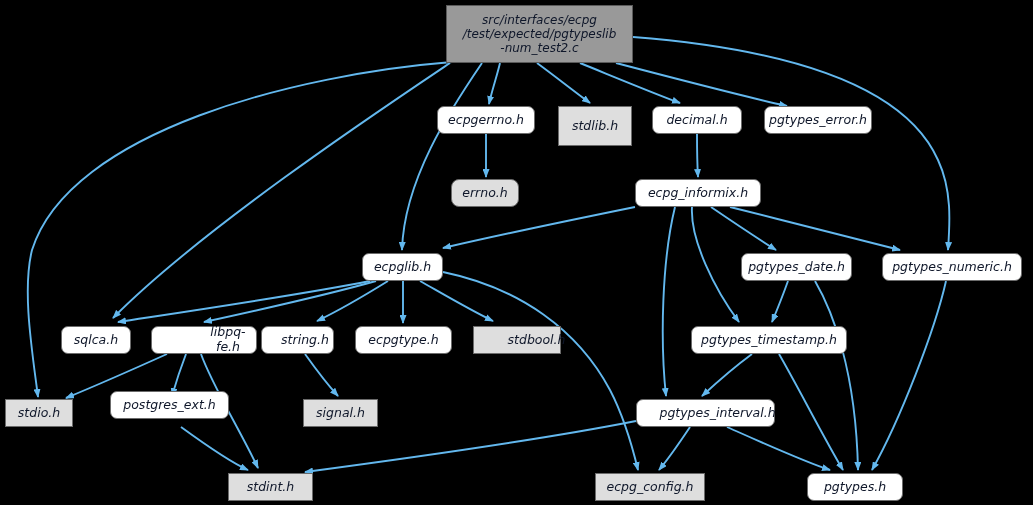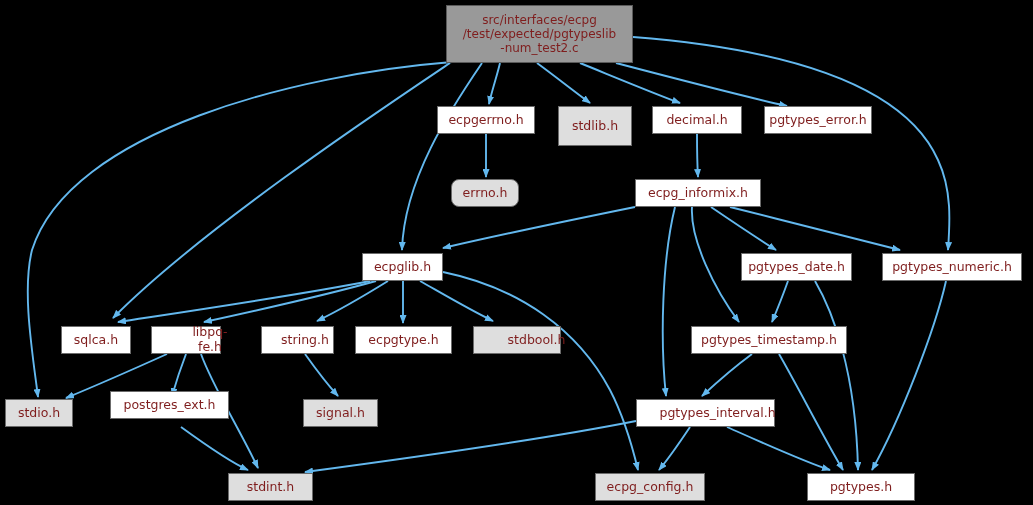--- a/index.html
+++ b/index.html
@@ -10,27 +10,28 @@
     font-family:"DejaVu Sans","Liberation Sans",sans-serif;
     overflow:hidden;
   }
   #edges{position:absolute;left:0;top:0;width:1033px;height:505px;}
   .node{
     position:absolute;
     box-sizing:border-box;
     border:1px solid #6b6b6b;
     display:flex;align-items:center;justify-content:center;
     text-align:center;
-    color:#7f1d1d;
+    color:#0f172a;
     font-size:12.5px;
     line-height:1.18;
     white-space:pre-line;
     letter-spacing:0px;
+    font-style:italic;
   }
-  .node.fill-white{background:#ffffff;}
+  .node.fill-white{background:#ffffff;border-radius:7px;}
   .node.fill-gray{background:#dedede;}
   .node.fill-root{background:#999999;border:1px solid #5a5a5a;}
   .node.root{font-size:12px;padding:2px 4px;}
 </style>
 </head>
 <body>
 
 <div id="graph">
   <svg id="edges" viewBox="0 0 1033 505" xmlns="http://www.w3.org/2000/svg">
     <defs>
@@ -82,26 +83,26 @@
       <div class="node fill-white" style="left: 437px; top: 106px; width: 98px; height: 28px;">ecpgerrno.h</div>
       <div class="node fill-gray" style="left: 558px; top: 106px; width: 74px; height: 40px;">stdlib.h</div>
       <div class="node fill-white" style="left: 652px; top: 106px; width: 90px; height: 28px;">decimal.h</div>
       <div class="node fill-white" style="left: 764px; top: 106px; width: 108px; height: 28px;">pgtypes_error.h</div>
       <div class="node fill-gray" style="left: 451px; top: 179px; width: 68px; height: 28px; border-radius: 8px;">errno.h</div>
       <div class="node fill-white" style="left: 635px; top: 179px; width: 126px; height: 28px;">ecpg_informix.h</div>
       <div class="node fill-white" style="left: 362px; top: 253px; width: 81px; height: 28px;">ecpglib.h</div>
       <div class="node fill-white" style="left: 741px; top: 253px; width: 111px; height: 28px;">pgtypes_date.h</div>
       <div class="node fill-white" style="left: 882px; top: 253px; width: 140px; height: 28px;">pgtypes_numeric.h</div>
       <div class="node fill-white" style="left: 61px; top: 326px; width: 70px; height: 28px;">sqlca.h</div>
-      <div class="node fill-white" style="left: 151px; top: 326px; width: 70px; height: 28px; padding-left: 48px;">libpq-fe.h</div>
+      <div class="node fill-white" style="left: 151px; top: 326px; width: 106px; height: 28px; padding-left: 48px;">libpq-fe.h</div>
       <div class="node fill-white" style="left: 261px; top: 326px; width: 73px; height: 28px; padding-left: 15px;">string.h</div>
       <div class="node fill-white" style="left: 355px; top: 326px; width: 97px; height: 28px;">ecpgtype.h</div>
       <div class="node fill-gray" style="left: 473px; top: 326px; width: 88px; height: 28px; padding-left: 39px;">stdbool.h</div>
       <div class="node fill-white" style="left: 691px; top: 326px; width: 156px; height: 28px;">pgtypes_timestamp.h</div>
       <div class="node fill-gray" style="left: 5px; top: 399px; width: 68px; height: 28px;">stdio.h</div>
       <div class="node fill-white" style="left: 110px; top: 391px; width: 119px; height: 28px;">postgres_ext.h</div>
       <div class="node fill-gray" style="left: 303px; top: 399px; width: 75px; height: 28px;">signal.h</div>
       <div class="node fill-white" style="left: 636px; top: 399px; width: 139px; height: 28px; padding-left: 24px;">pgtypes_interval.h</div>
       <div class="node fill-gray" style="left: 228px; top: 473px; width: 85px; height: 28px;">stdint.h</div>
       <div class="node fill-gray" style="left: 595px; top: 473px; width: 110px; height: 28px;">ecpg_config.h</div>
-      <div class="node fill-white" style="left: 807px; top: 473px; width: 108px; height: 28px;">pgtypes.h</div>
+      <div class="node fill-white" style="left: 807px; top: 473px; width: 96px; height: 28px;">pgtypes.h</div>
     </div>
 </div>
 
 </body></html>

